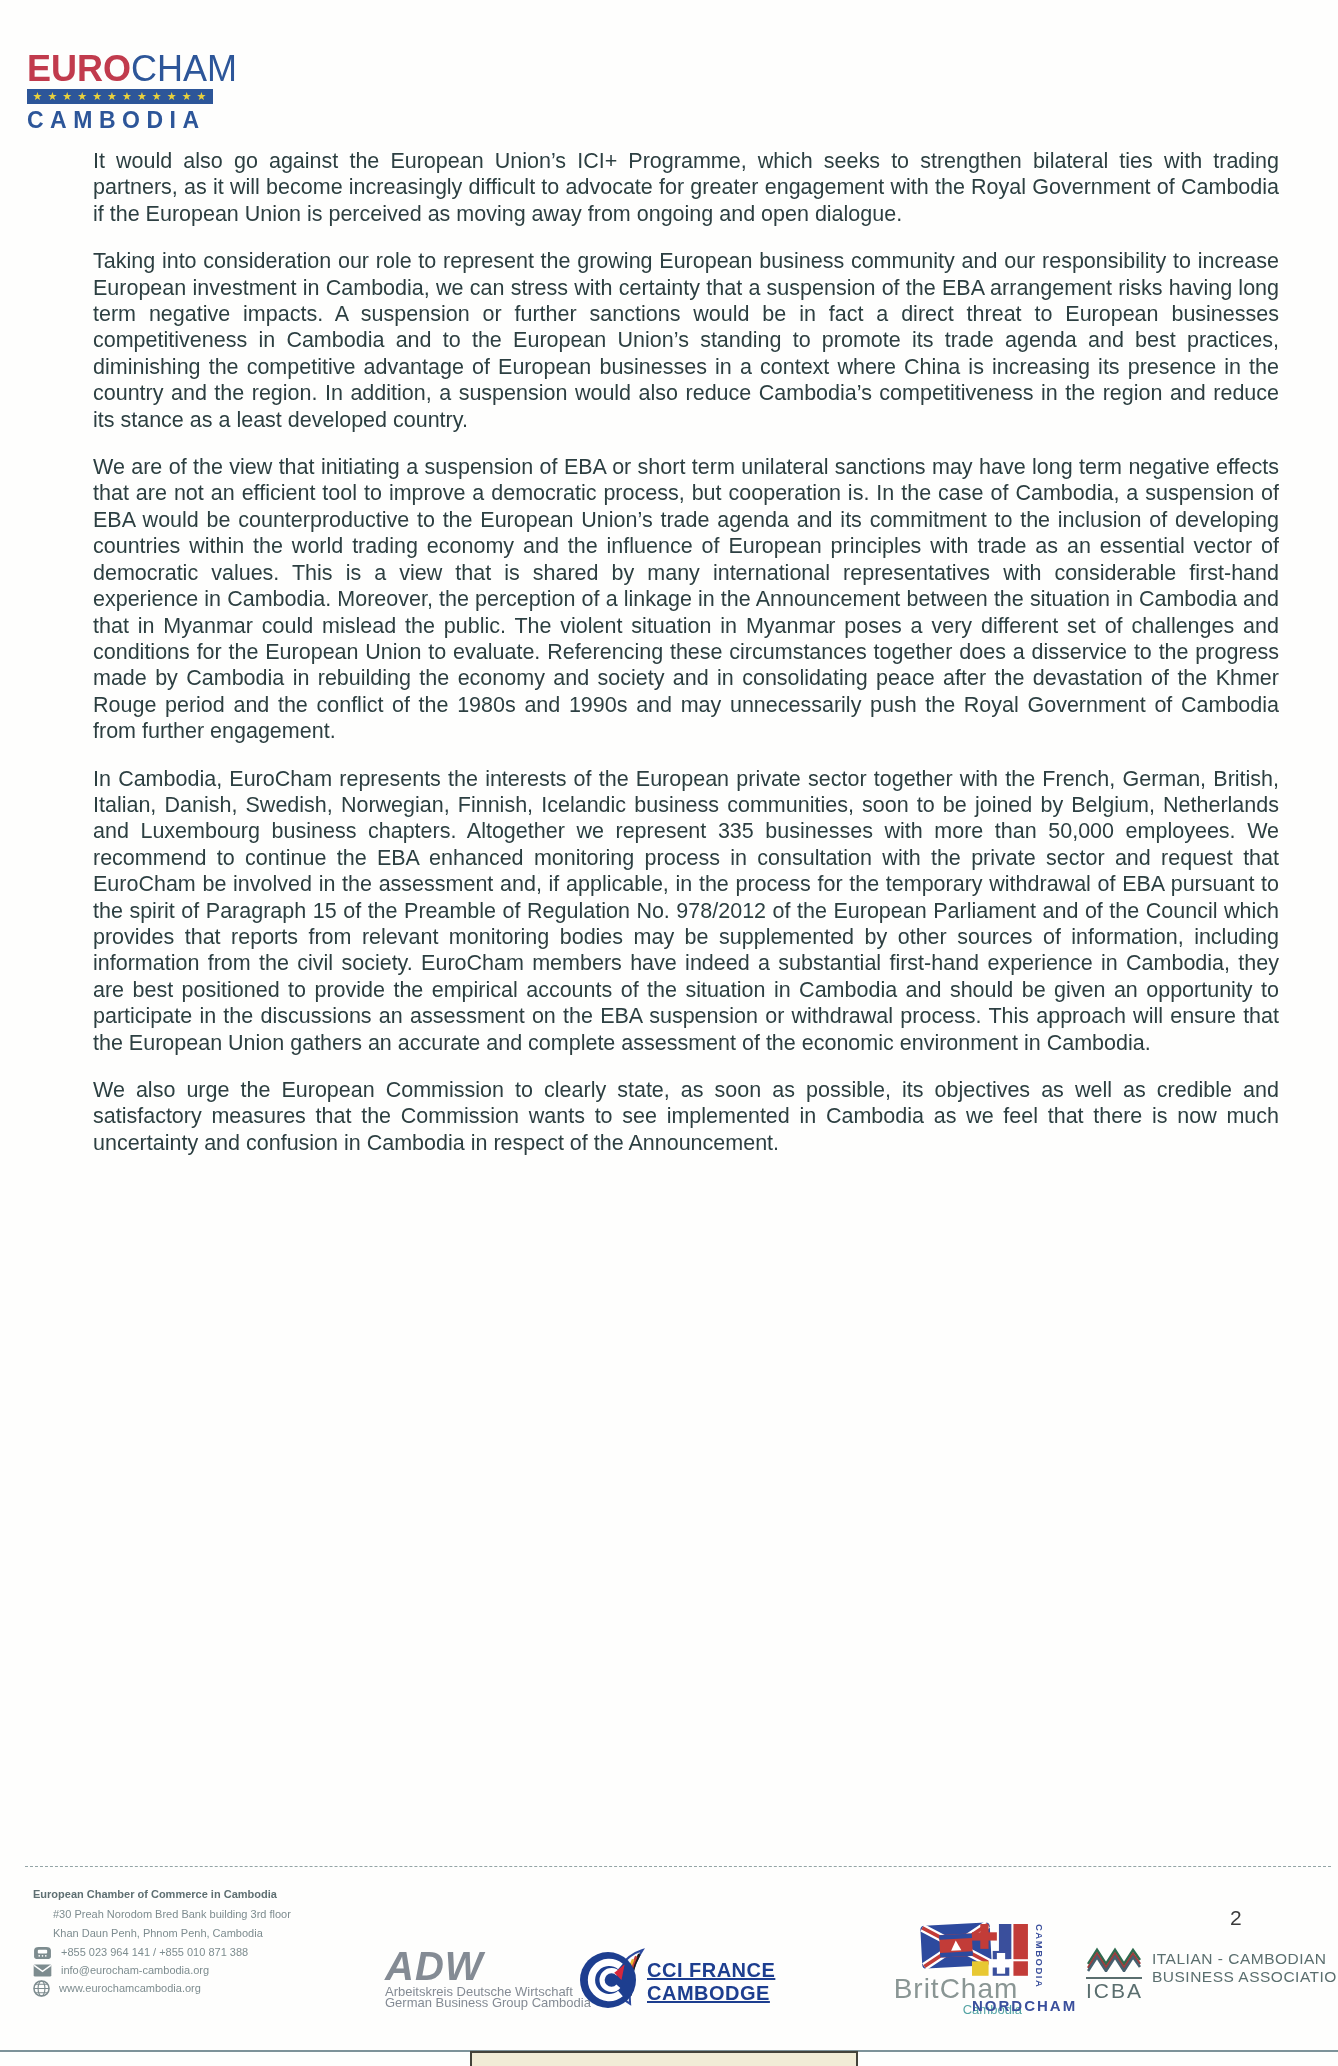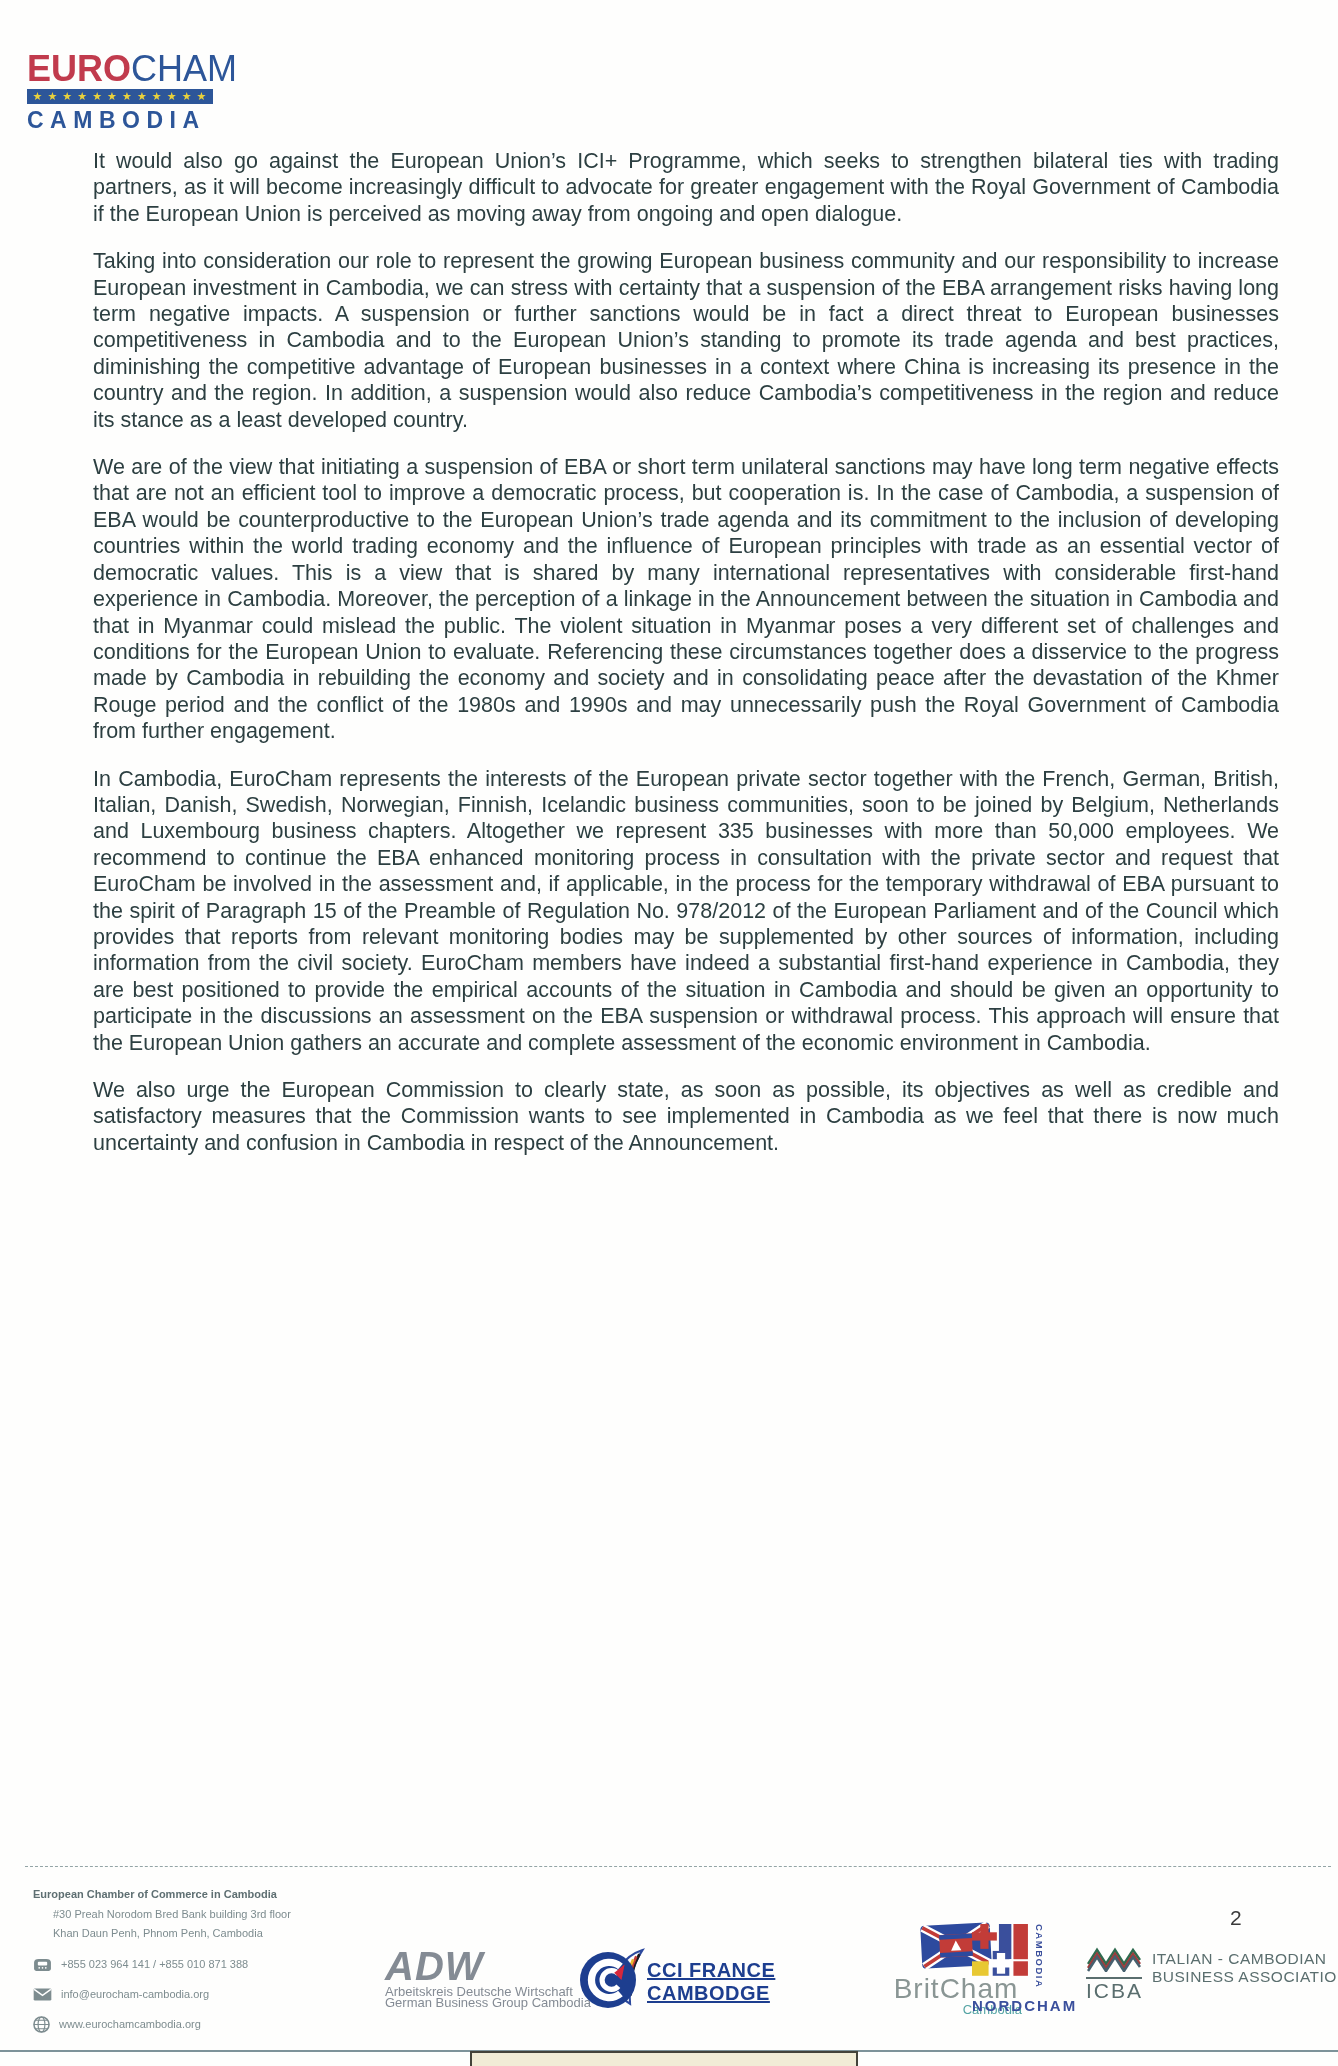--- a/index.html
+++ b/index.html
@@ -32,21 +32,21 @@
   .body-text p{margin:0 0 21px 0;text-align:justify;}
 
   
   .footer-divider{
     position:absolute;left:25px;top:1866px;width:1306px;height:0;
     border-top:1.5px dashed #93a5a6;
   }
   .contact{position:absolute;left:33px;top:1888px;color:#7d8c8f;font-size:11px;}
   .contact .org{font-weight:bold;color:#5e6f72;margin-bottom:5px;}
   .contact .addr{line-height:19px;margin-left:20px;}
-  .crow{display:flex;align-items:center;gap:9px;margin-top:12px;line-height:18px;}
+  .crow{display:flex;align-items:center;gap:9px;margin-top:0;line-height:18px;}
   .crow .ic{flex:0 0 auto;display:flex;align-items:center;}
 
   
   .adw{position:absolute;left:385px;top:1948px;display:flex;align-items:flex-start;gap:16px;}
   .adw-name{font-size:40px;line-height:36px;font-weight:bold;font-style:italic;color:#848b94;letter-spacing:1px;}
   .adw-sub{font-size:13px;line-height:10.5px;color:#848b94;margin-top:3px;white-space:nowrap;}
 
   
   .cci{position:absolute;left:580px;top:1952px;display:flex;align-items:center;gap:11px;}
   .cci-text{color:#1d3e8f;font-weight:bold;font-size:20px;line-height:23px;letter-spacing:0.5px;white-space:nowrap;text-decoration:underline;}

